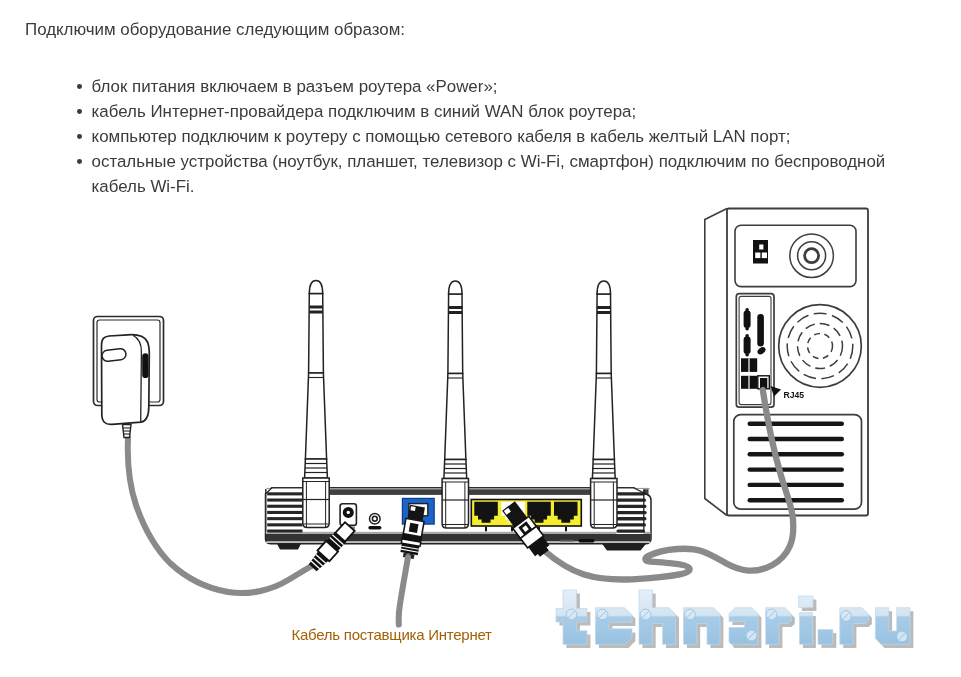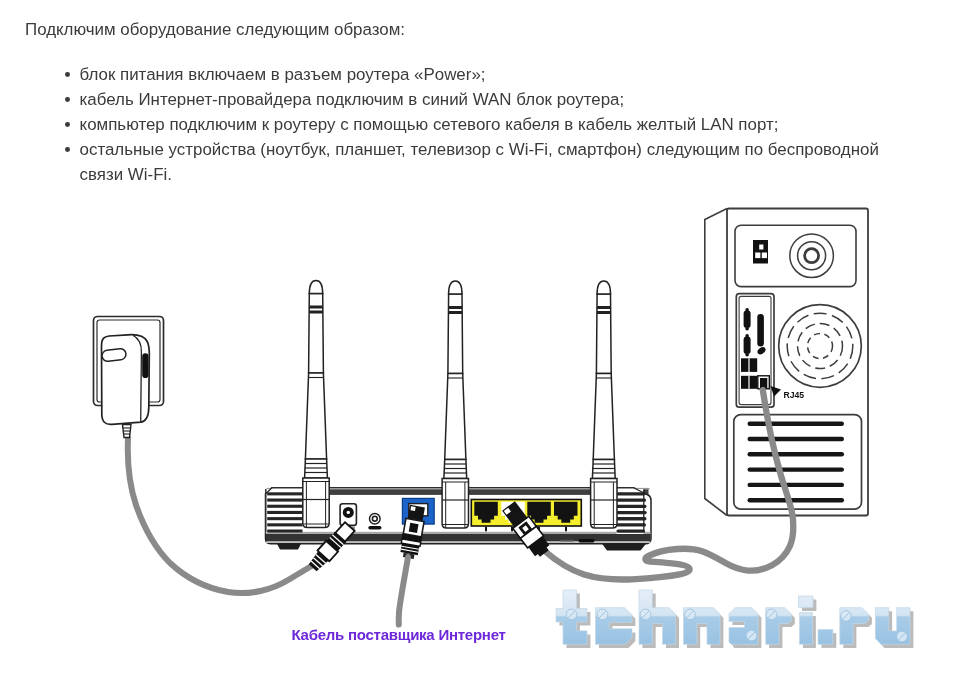--- a/index.html
+++ b/index.html
@@ -1,33 +1,33 @@
 <!DOCTYPE html>
 <html><head>
 <meta charset="utf-8">
 <style>
 html,body{margin:0;padding:0;background:#fff;}
 body{font-family:"Liberation Sans",sans-serif;color:#3b3b3b;}
 .page{position:relative;width:961px;height:677px;overflow:hidden;background:#fff;padding-left:20px;}
 .title{position:absolute;left:25px;top:19.5px;font-size:16.9px;line-height:20px;}
-ul.b{position:absolute;left:61px;top:57.9px;margin:4px;padding:0;list-style:none;width:860px;}
+ul.b{position:absolute;left:61px;top:57.9px;margin:16px;padding:0;list-style:none;width:860px;}
 ul.b li{position:relative;padding-left:14.6px;font-size:16.9px;line-height:25px;}
 ul.b li::before{content:"";position:absolute;left:0px;top:10px;width:4.8px;height:4.8px;border-radius:50%;background:#3b3b3b;}
-.lbl{position:absolute;left:291.5px;top:624.8px;font-size:15px;font-weight:bold;letter-spacing:-0.25px;color:#6d28d9;line-height:20px;}
+.lbl{position:absolute;left:291.5px;top:624.8px;font-size:15px;font-weight:normal;letter-spacing:-0.25px;color:#a16207;line-height:20px;}
 #dg{position:absolute;left:0;top:0;}
 </style>
 </head>
 <body>
 <div class="page">
 <div class="title">Подключим оборудование следующим образом:</div>
 <ul class="b">
 <li>блок питания включаем в разъем роутера «Power»;</li>
 <li>кабель Интернет-провайдера подключим в синий WAN блок роутера;</li>
 <li>компьютер подключим к роутеру с помощью сетевого кабеля в кабель желтый LAN порт;</li>
-<li>остальные устройства (ноутбук, планшет, телевизор с Wi-Fi, смартфон) следующим по беспроводной связи Wi-Fi.</li>
+<li>остальные устройства (ноутбук, планшет, телевизор с Wi-Fi, смартфон) подключим по беспроводной кабель Wi-Fi.</li>
 </ul>
 <div class="lbl">Кабель поставщика Интернет</div>
 <svg id="dg" width="961" height="677" viewBox="0 0 961 677">
 <defs>
 <linearGradient id="wmg" gradientUnits="userSpaceOnUse" x1="0" y1="589" x2="0" y2="645">
 <stop offset="0" stop-color="#e6eff8"></stop>
 <stop offset="0.47" stop-color="#d3e4f2"></stop>
 <stop offset="0.5" stop-color="#a8cce8"></stop>
 <stop offset="1" stop-color="#98c2e2"></stop>
 </linearGradient>

